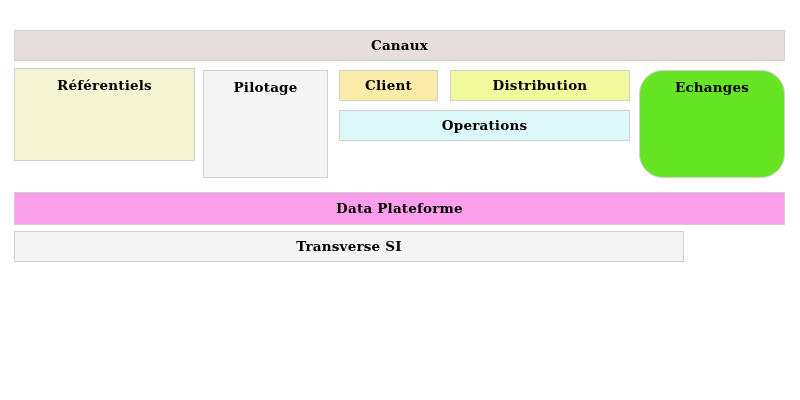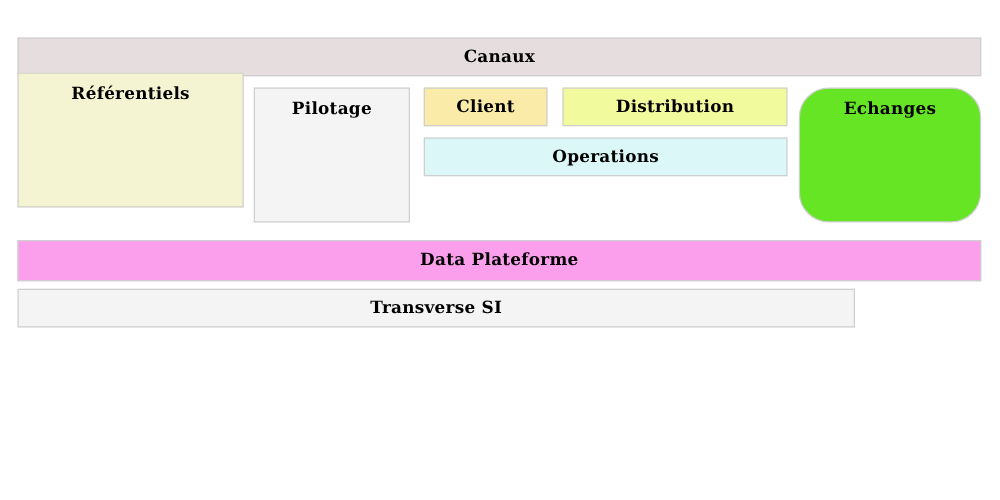--- a/index.html
+++ b/index.html
@@ -46,21 +46,21 @@
 
   
   .blk.center > .lbl {
     top: 50%;
     transform: translateY(-50%);
   }
 
   
   #band-canaux      { left: 14px;  top: 30px;  width: 771px; height: 31px; }
 
-  #box-referentiels { left: 14px;  top: 58px;  width: 181px; height: 108px; }
+  #box-referentiels { left: 14px;  top: 68px;  width: 181px; height: 93px; }
   #box-pilotage     { left: 203px; top: 70px;  width: 125px; height: 108px; }
 
   #box-client       { left: 339px; top: 70px;  width:  99px; height:  31px; }
   #box-distribution { left: 450px; top: 70px;  width: 180px; height:  31px; }
   #box-operations   { left: 339px; top: 110px; width: 291px; height:  31px; }
   #box-ressources   { left: 339px; top: 150px; width: 291px; height:  31px; }
 
   #box-echanges     { left: 639px; top: 70px;  width: 146px; height: 108px; }
 
   #band-data        { left: 14px;  top: 192px; width: 771px; height: 33px; }

